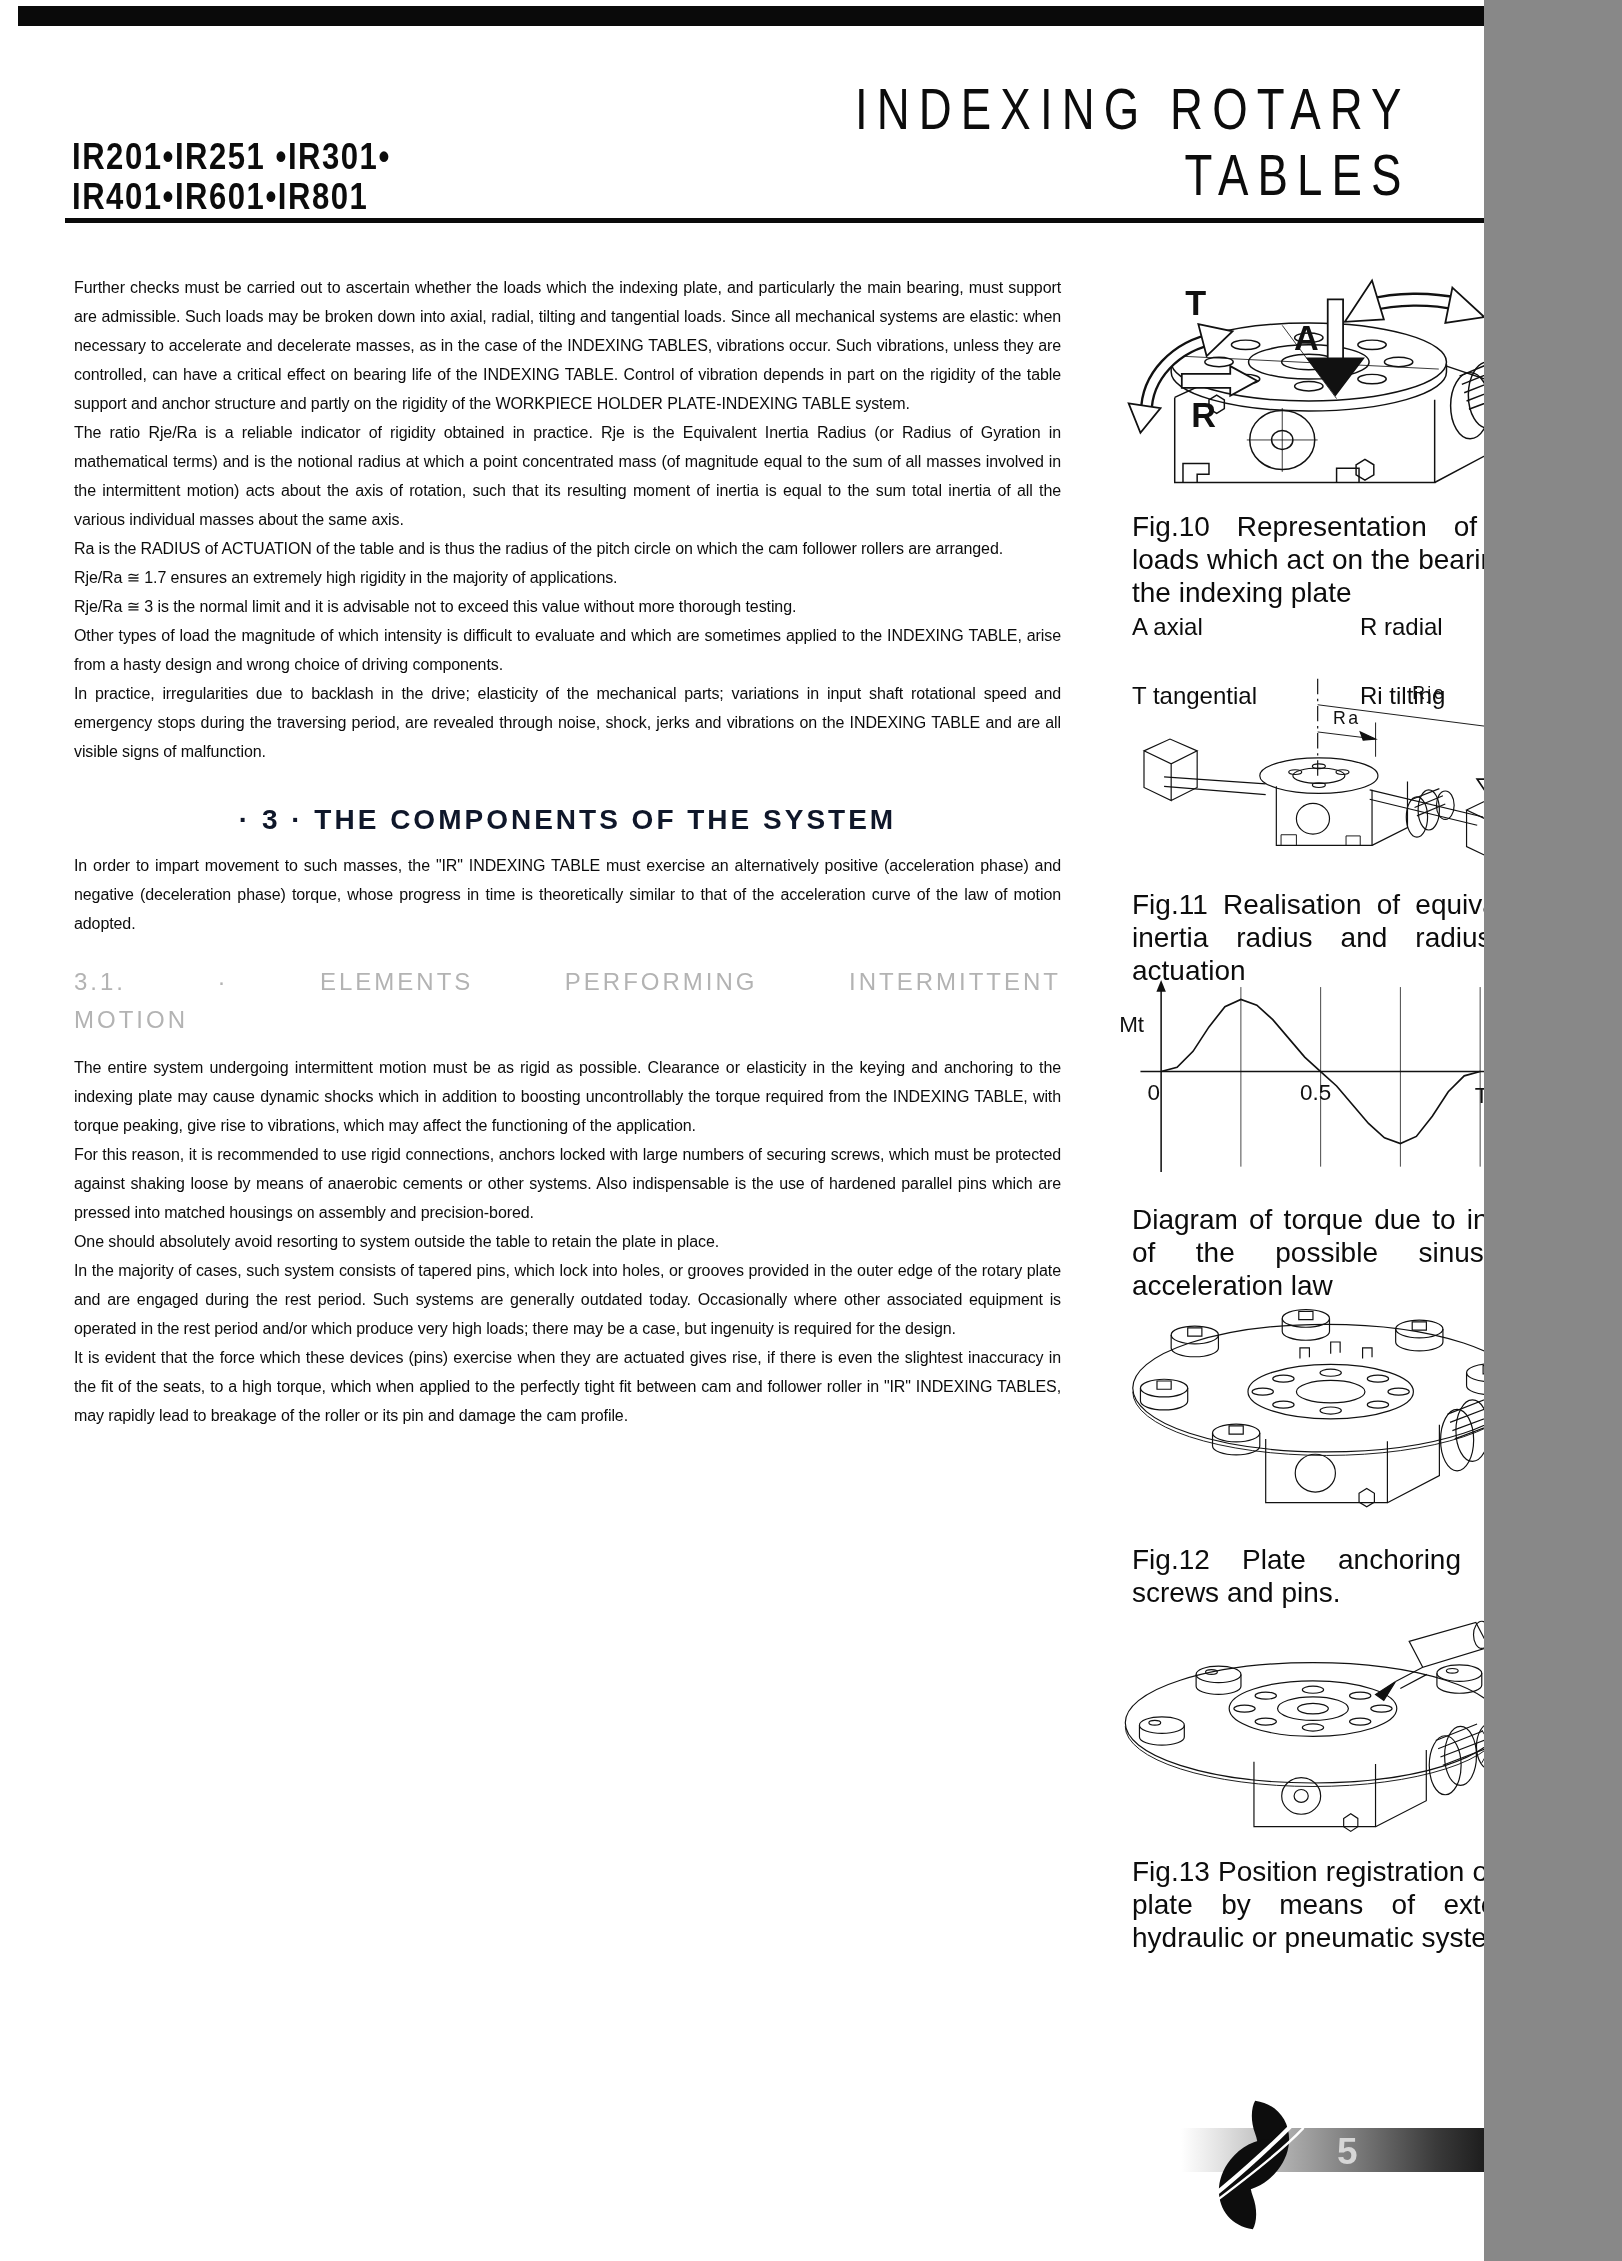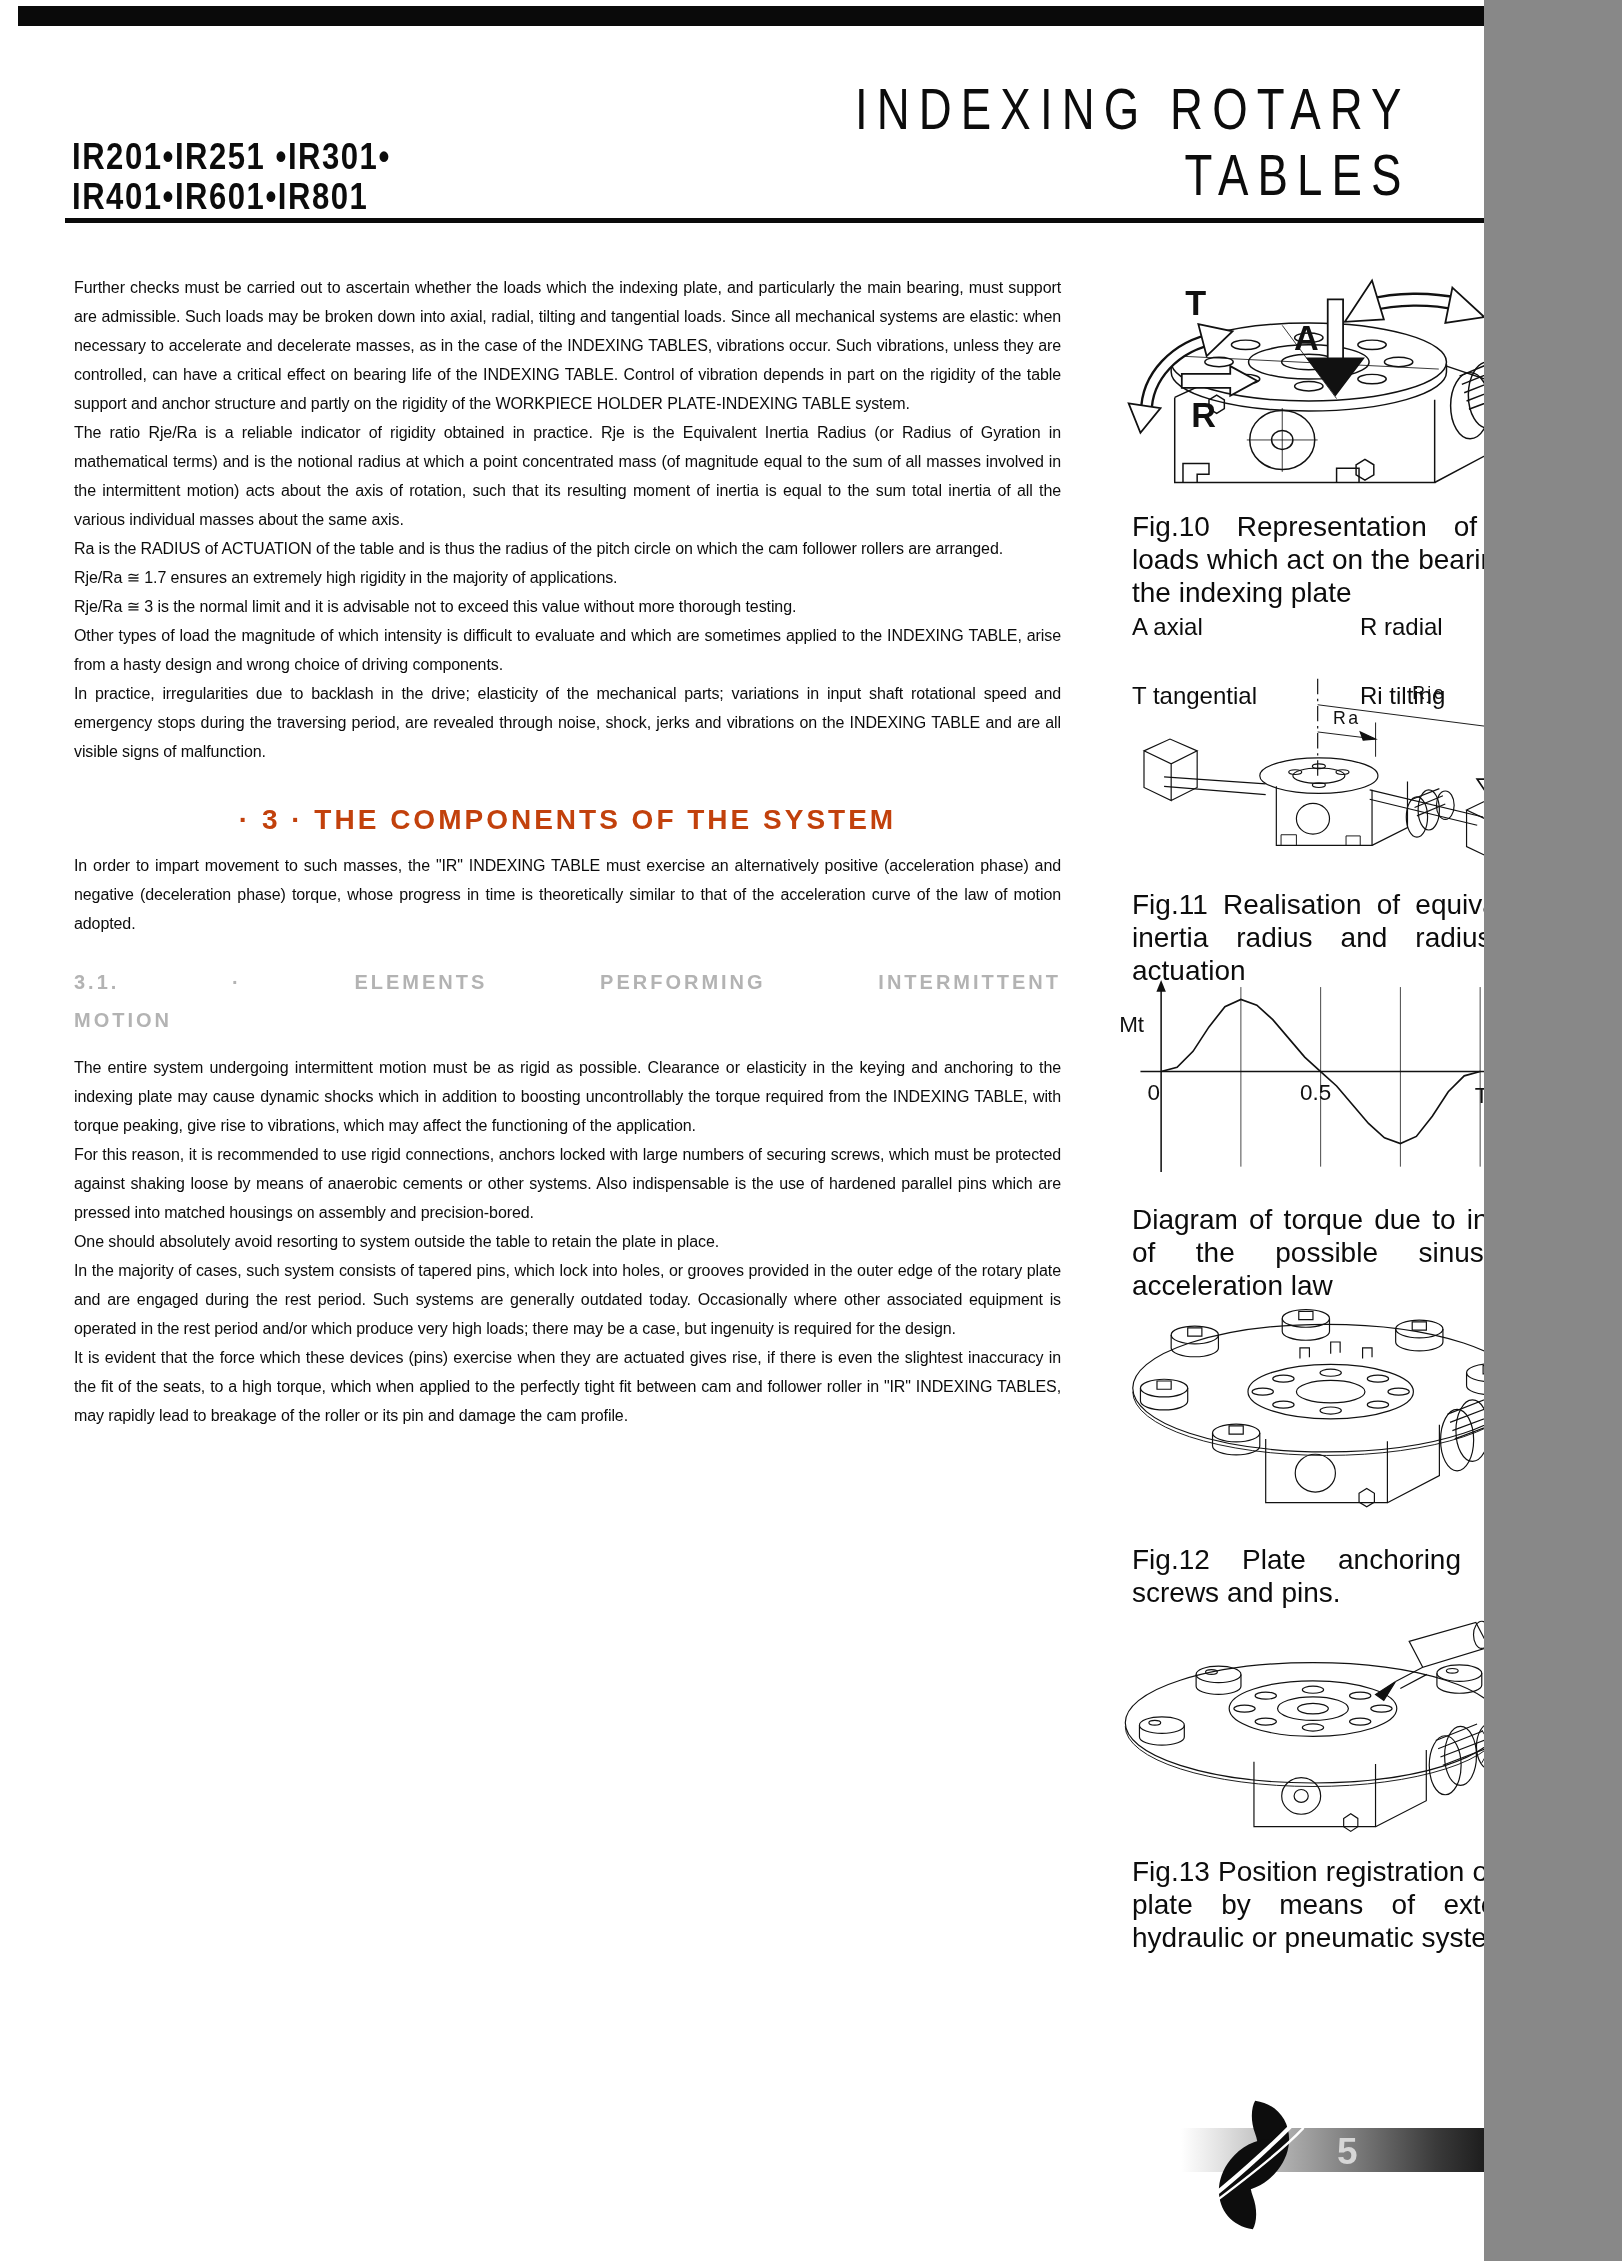--- a/index.html
+++ b/index.html
@@ -12,23 +12,23 @@
   .mline{font-size:37px;font-weight:bold;line-height:40px;letter-spacing:1.8px;
          transform:scaleX(.84);transform-origin:0 50%;white-space:nowrap;}
   .title{position:absolute;right:73px;top:76px;text-align:right;}
   .tline{font-size:57px;line-height:66px;letter-spacing:.2em;white-space:nowrap;
          transform:scaleX(.8);transform-origin:100% 50%;font-weight:500;}
   .rule{position:absolute;left:65px;top:218px;width:1484px;height:5.3px;background:#0a0a0a;}
 
   
   .leftcol{position:absolute;left:74px;top:273px;width:987px;}
   .leftcol p{margin:0;font-size:16px;line-height:29px;text-align:justify;letter-spacing:-0.1px;}
-  .sec3{margin:38px 0 15.4px 0;text-align:center;color:#c2410c;font-size:28px;
+  .sec3{margin:38px 0 15.4px 0;text-align:center;color:#0f172a;font-size:28px;
         font-weight:bold;letter-spacing:3px;}
-  .sec31{margin:25px 0 14px 0;color:#b3b3b3;font-size:20px;font-weight:bold;
+  .sec31{margin:25px 0 14px 0;color:#b3b3b3;font-size:24px;font-weight:normal;
          letter-spacing:3px;line-height:38px;}
   .sec31 .justline{display:block;text-align:justify;text-align-last:justify;}
   .sec31 .lastline{display:block;}
 
   
   .rightcol{position:absolute;left:1105px;top:0;width:449px;height:2261px;}
   .rightcol svg{position:absolute;left:0;}
   .cap{position:absolute;left:27px;width:411px;font-size:28px;line-height:33px;
        text-align:justify;margin:0;}
   .legend{position:absolute;left:27px;width:411px;display:grid;

